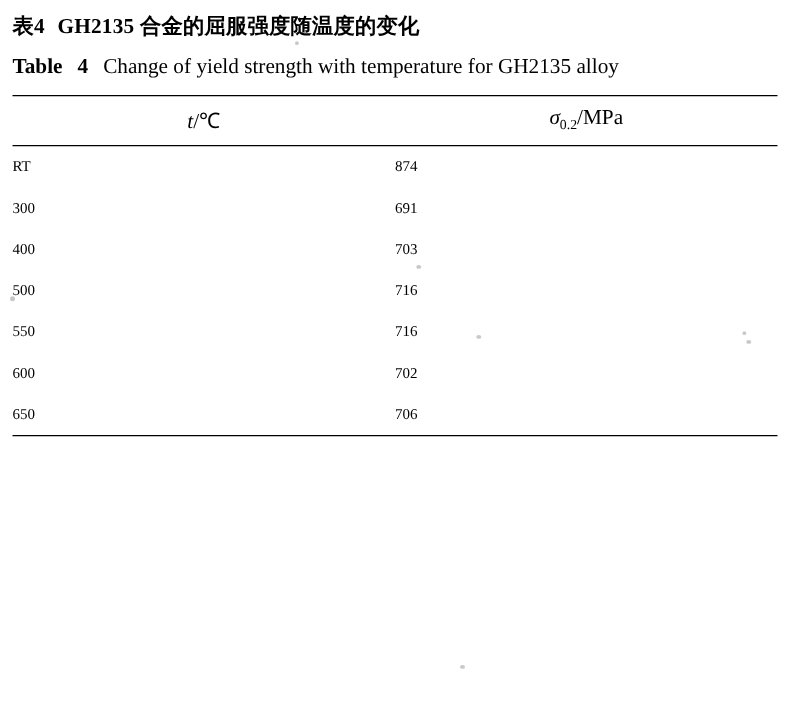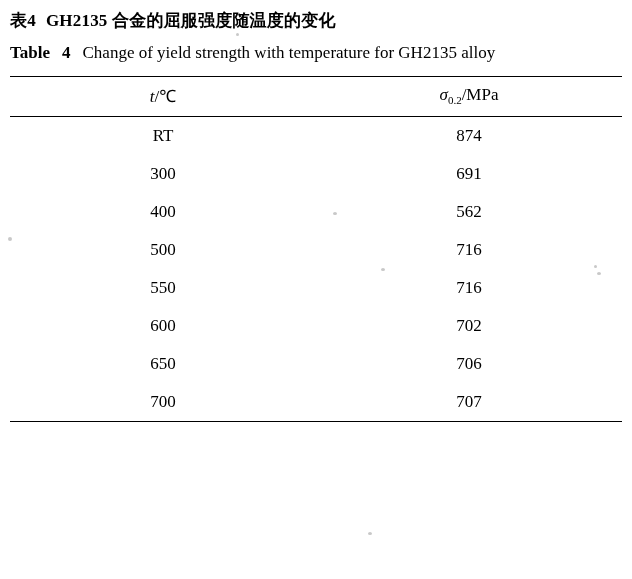--- a/index.html
+++ b/index.html
@@ -58,23 +58,23 @@
     width: 612px;
     table-layout: fixed;
   }
   table.data thead th {
     font-weight: normal;
     font-size: 17px;
     padding: 7px 0 9px 0;
     text-align: center;
   }
   table.data tbody td {
-    font-size: 17px;
+    font-size: 12px;
     padding: 9px 0 9px 0;
-    text-align: center;
+    text-align: left;
   }
   .rule-top {
     border-top: 1.6px solid #000;
   }
   .rule-mid {
     border-top: 1.1px solid #000;
   }
   .rule-bot {
     border-top: 1.6px solid #000;
   }
@@ -127,42 +127,38 @@
         <tr class="rule-mid">
           <td>RT</td>
           <td>874</td>
         </tr>
         <tr>
           <td>300</td>
           <td>691</td>
         </tr>
         <tr>
           <td>400</td>
-          <td>562</td>
+          <td>703</td>
         </tr>
         <tr>
           <td>500</td>
           <td>716</td>
         </tr>
         <tr>
           <td>550</td>
           <td>716</td>
         </tr>
         <tr>
           <td>600</td>
           <td>702</td>
         </tr>
         <tr>
           <td>650</td>
           <td>706</td>
         </tr>
-        <tr>
-          <td>700</td>
-          <td>707</td>
-        </tr>
       </tbody>
     </table>
     <div class="rule-bot"></div>
   </div>
 
   <span class="speck" style="left:236px;top:33px;width:3px;height:3px;"></span>
   <span class="speck" style="left:333px;top:212px;width:4px;height:3px;"></span>
   <span class="speck" style="left:8px;top:237px;width:4px;height:4px;"></span>
   <span class="speck" style="left:381px;top:268px;width:4px;height:3px;"></span>
   <span class="speck" style="left:594px;top:265px;width:3px;height:3px;"></span>

